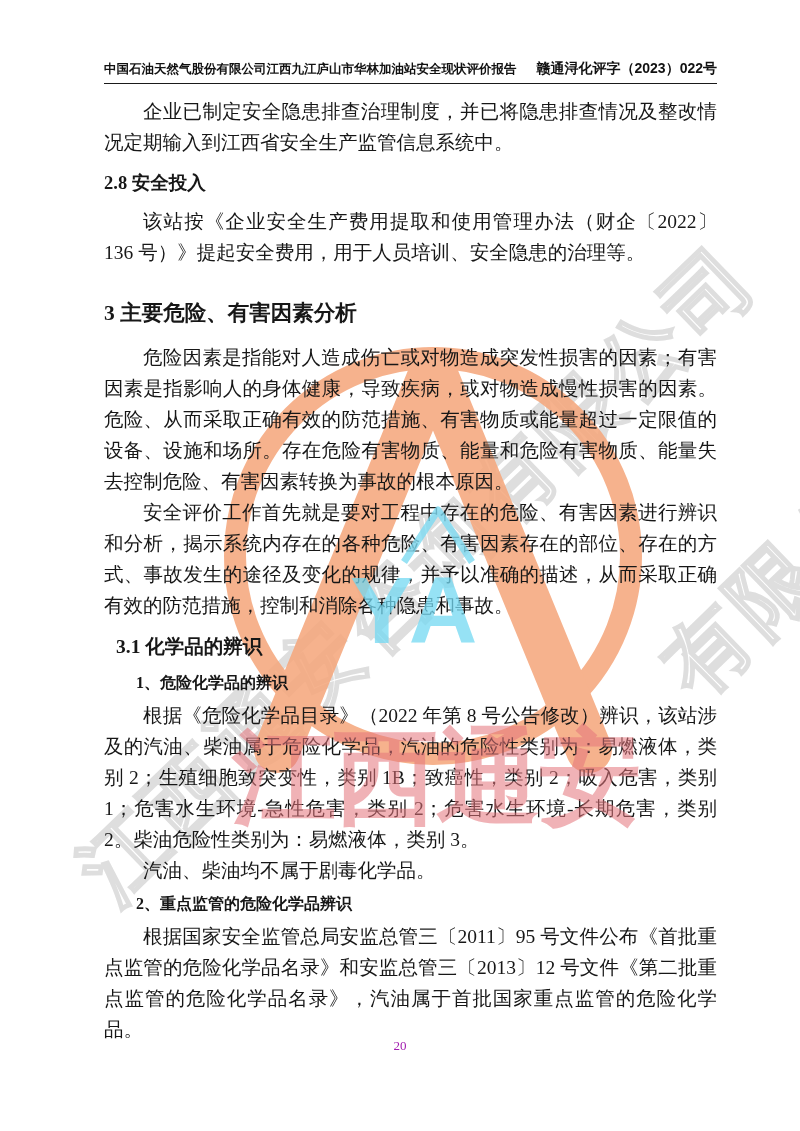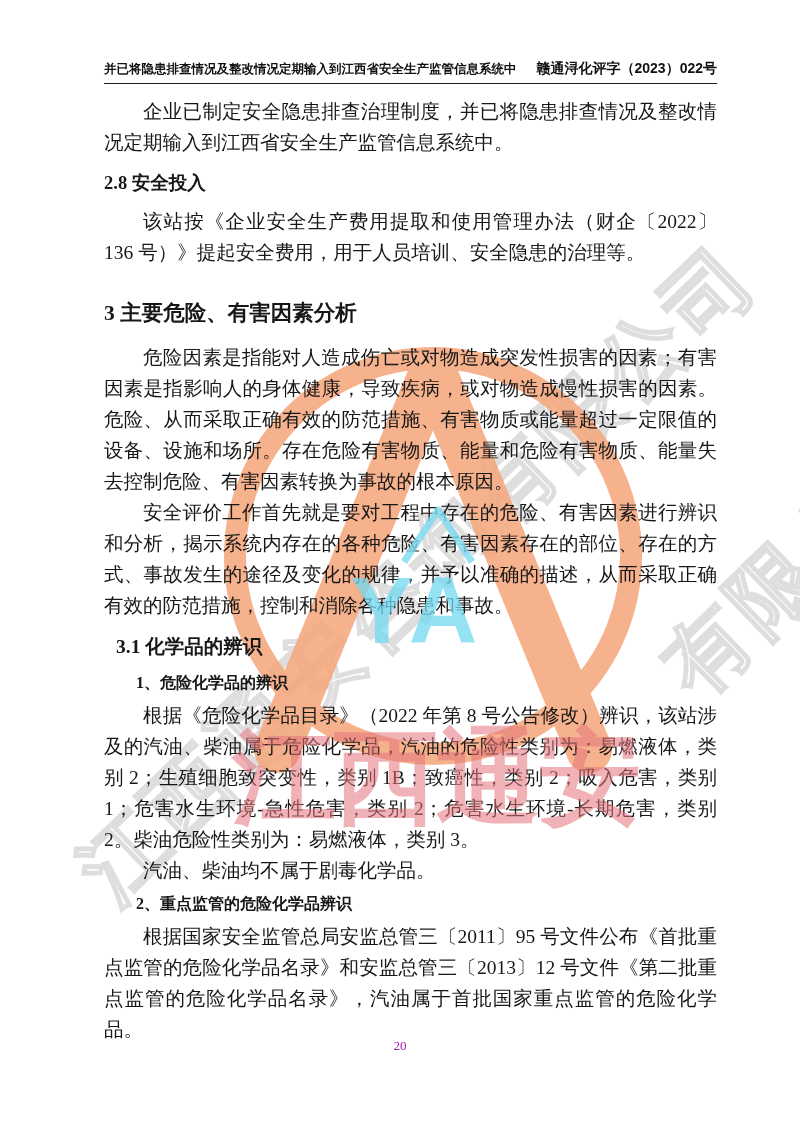--- a/index.html
+++ b/index.html
@@ -68,21 +68,21 @@
   <div class="wm-under">
     <div class="wm-diag wm-diag1">江西通安咨询有限公司</div>
     <div class="wm-diag wm-diag2">有限公司</div>
     <svg class="wm-logo" viewBox="0 0 436 436">
       <circle cx="218" cy="218" r="198" fill="none" stroke="#F5A87E" stroke-width="22"></circle>
       <path d="M 62 412 L 218 32 L 374 412" fill="none" stroke="#F5A87E" stroke-width="46" stroke-linejoin="round" stroke-linecap="round"></path>
     </svg>
   </div>
 
   <div class="hdr">
-    <span class="hl">并已将隐患排查情况及整改情况定期输入到江西省安全生产监管信息系统中</span>
+    <span class="hl">中国石油天然气股份有限公司江西九江庐山市华林加油站安全现状评价报告</span>
     <span class="hr">赣通浔化评字（2023）022号</span>
   </div>
 
   <div class="main">
     <p>企业已制定安全隐患排查治理制度，并已将隐患排查情况及整改情况定期输入到江西省安全生产监管信息系统中。</p>
     <div class="h28">2.8 安全投入</div>
     <p>该站按《企业安全生产费用提取和使用管理办法（财企〔2022〕136 号）》提起安全费用，用于人员培训、安全隐患的治理等。</p>
     <div class="h3big">3 主要危险、有害因素分析</div>
     <p>危险因素是指能对人造成伤亡或对物造成突发性损害的因素；有害因素是指影响人的身体健康，导致疾病，或对物造成慢性损害的因素。危险、从而采取正确有效的防范措施、有害物质或能量超过一定限值的设备、设施和场所。存在危险有害物质、能量和危险有害物质、能量失去控制危险、有害因素转换为事故的根本原因。</p>
     <p>安全评价工作首先就是要对工程中存在的危险、有害因素进行辨识和分析，揭示系统内存在的各种危险、有害因素存在的部位、存在的方式、事故发生的途径及变化的规律，并予以准确的描述，从而采取正确有效的防范措施，控制和消除各种隐患和事故。</p>

